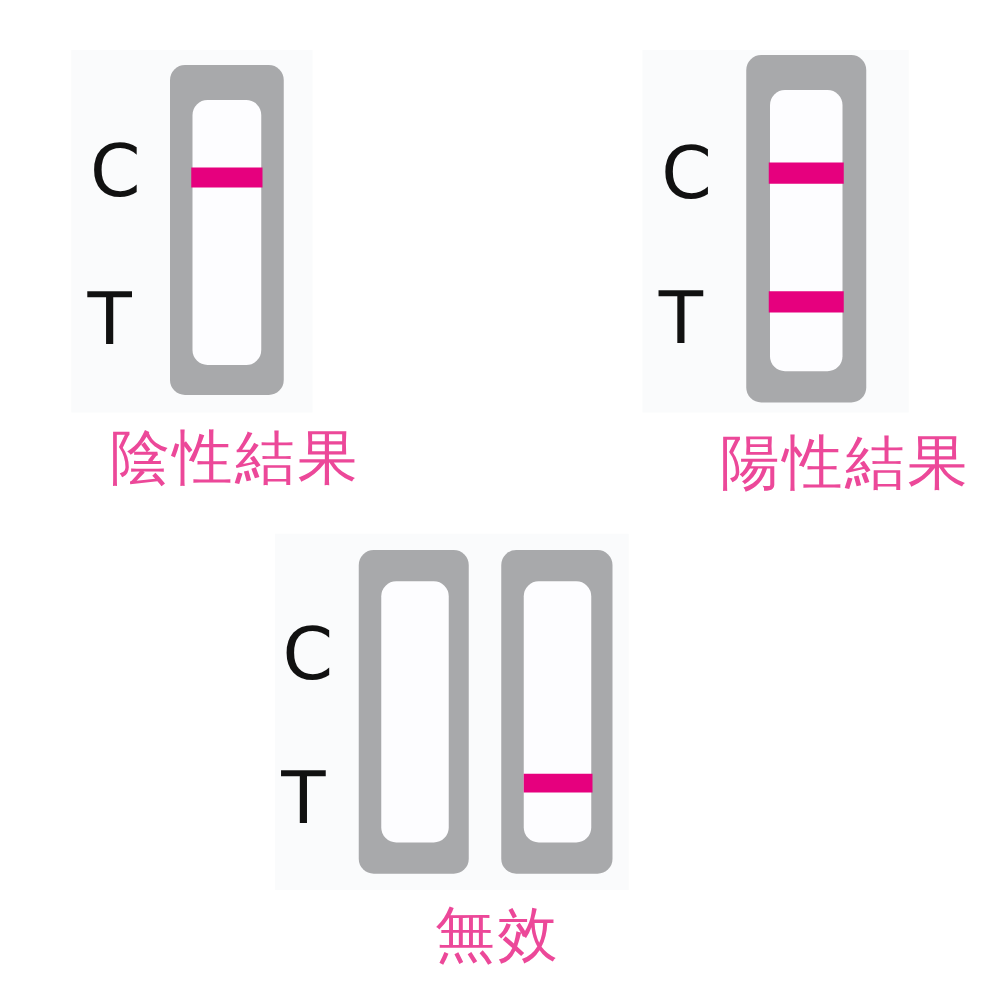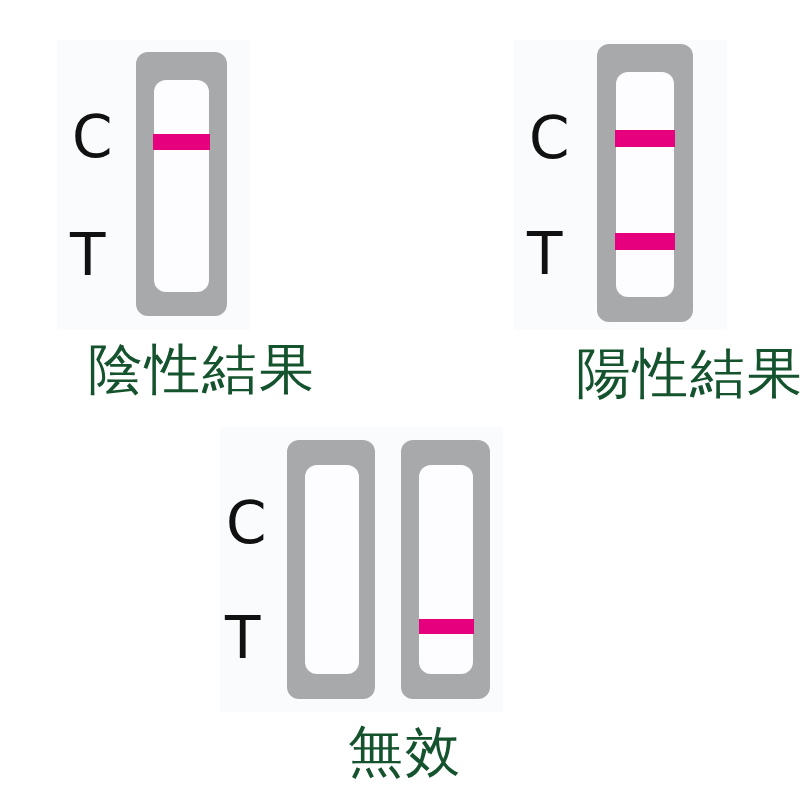--- a/index.html
+++ b/index.html
@@ -15,21 +15,21 @@
     .window {
       position: absolute; background: #fdfdff; border-radius: 12px;
     }
     .line { position: absolute; background: #e6007e; }
     .zone-label {
       position: absolute; font-family: "DejaVu Sans", sans-serif;
       font-size: 58px; line-height: 1; color: #111111; font-weight: normal;
     }
     .caption {
       position: absolute; font-family: "DejaVu Serif", serif;
-      font-size: 55px; line-height: 1; color: #14532d; white-space: nowrap;
+      font-size: 48px; line-height: 1; color: #ec4899; white-space: nowrap;
       letter-spacing: 2px;
     }
   </style>
 </head>
 <body>
 
 <div class="panel" style="left:57px; top:40px; width:193px; height:290px;"></div>
 <span class="zone-label" style="left:72px; top:108px;">C</span>
 <span class="zone-label" style="left:70px; top:226px;">T</span>
 <div class="strip" style="left:136px; top:52px; width:91px; height:264px;">

